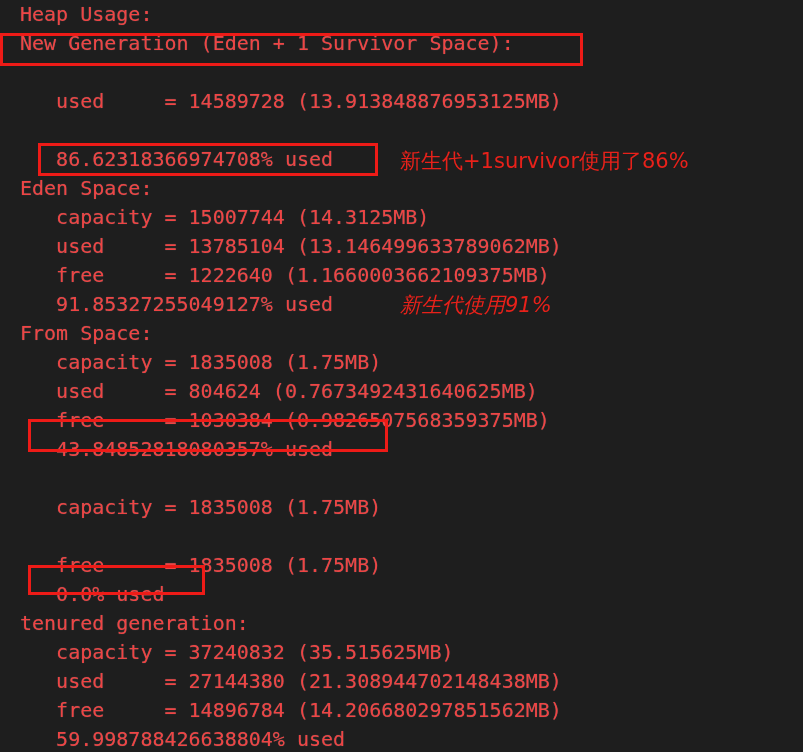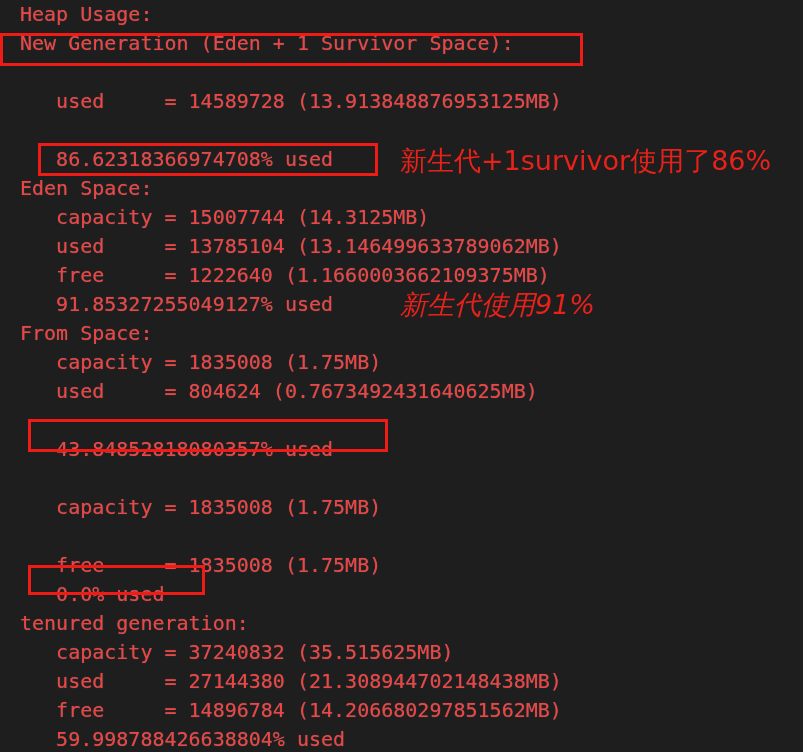--- a/index.html
+++ b/index.html
@@ -23,21 +23,21 @@
     font-size: 20px;
     line-height: 29px;
     color: #ef4444;
     letter-spacing: 0px;
     text-shadow: 0 0 1px rgba(210,210,210,0.35);
   }
   .annotation {
     position: absolute;
     white-space: pre;
     font-family: "DejaVu Sans", "Liberation Sans", sans-serif;
-    font-size: 27px;
+    font-size: 21px;
     line-height: 26px;
     color: #e8211a;
     font-weight: 500;
   }
   .highlight-box {
     position: absolute;
     border: 3px solid #ee1b17;
     box-sizing: border-box;
     background: transparent;
     pointer-events: none;
@@ -53,20 +53,21 @@
   <div class="term-line" style="top:87px">   used     = 14589728 (13.913848876953125MB)</div>
   <div class="term-line" style="top:145px">   86.62318366974708% used</div>
   <div class="term-line" style="top:174px">Eden Space:</div>
   <div class="term-line" style="top:203px">   capacity = 15007744 (14.3125MB)</div>
   <div class="term-line" style="top:232px">   used     = 13785104 (13.146499633789062MB)</div>
   <div class="term-line" style="top:261px">   free     = 1222640 (1.1660003662109375MB)</div>
   <div class="term-line" style="top:290px">   91.85327255049127% used</div>
   <div class="term-line" style="top:319px">From Space:</div>
   <div class="term-line" style="top:348px">   capacity = 1835008 (1.75MB)</div>
   <div class="term-line" style="top:377px">   used     = 804624 (0.7673492431640625MB)</div>
+  <div class="term-line" style="top:406px">   free     = 1030384 (0.9826507568359375MB)</div>
   <div class="term-line" style="top:435px">   43.84852818080357% used</div>
   <div class="term-line" style="top:493px">   capacity = 1835008 (1.75MB)</div>
   <div class="term-line" style="top:551px">   free     = 1835008 (1.75MB)</div>
   <div class="term-line" style="top:580px">   0.0% used</div>
   <div class="term-line" style="top:609px">tenured generation:</div>
   <div class="term-line" style="top:638px">   capacity = 37240832 (35.515625MB)</div>
   <div class="term-line" style="top:667px">   used     = 27144380 (21.308944702148438MB)</div>
   <div class="term-line" style="top:696px">   free     = 14896784 (14.206680297851562MB)</div>
   <div class="term-line" style="top:725px">   59.998788426638804% used</div>
 

